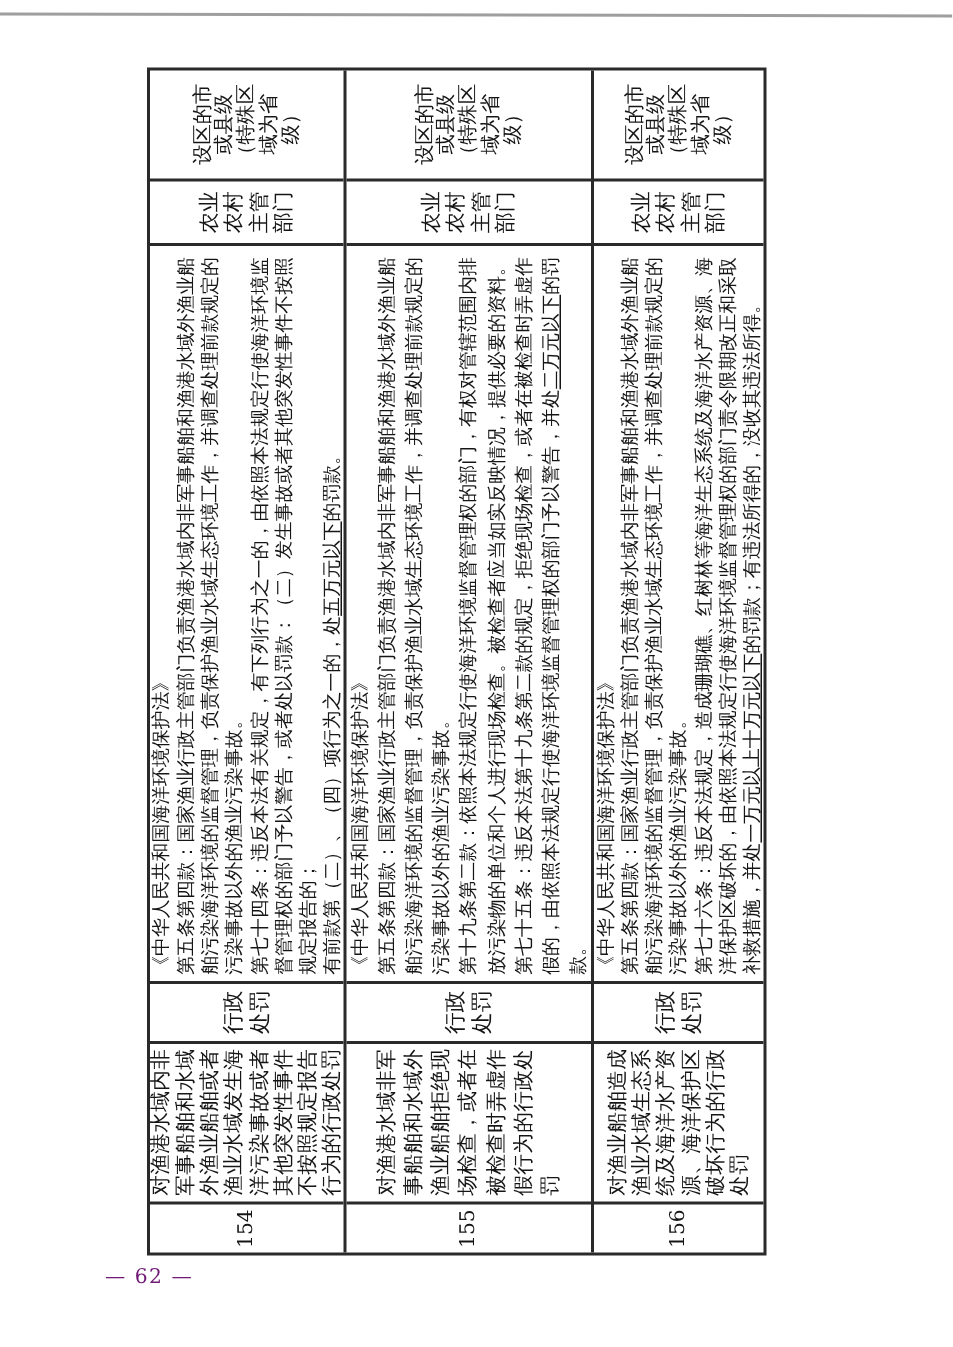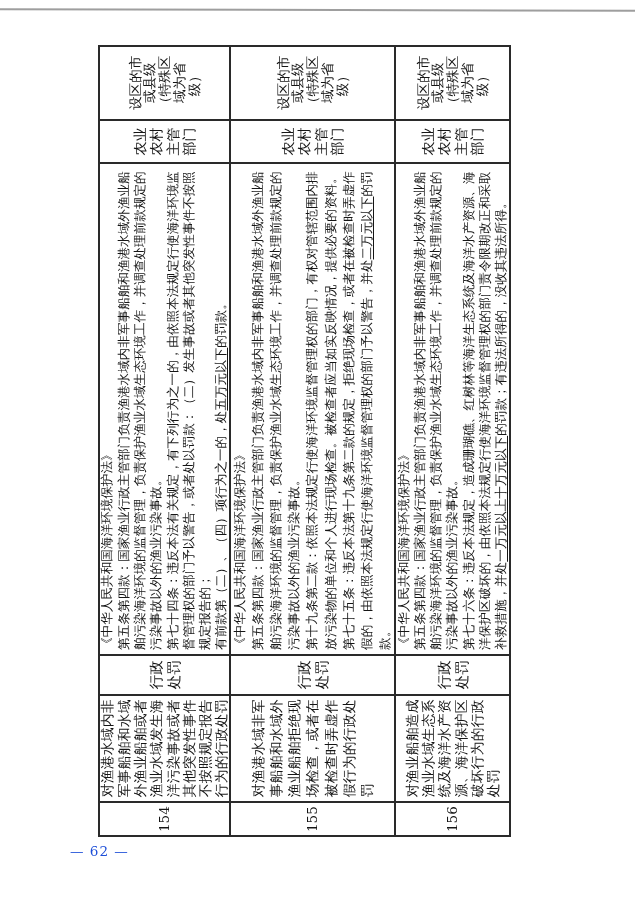--- a/index.html
+++ b/index.html
@@ -56,21 +56,21 @@
   .c-legal  { width: 494px; padding: 0 2px 0 4px; font-size: 12.6px; }
   .c-auth   { width: 44px;  align-items: center; font-size: 14px; }
   .c-auth .line { line-height: 16.5px; }
   .c-level  { width: 72px;  align-items: center; text-align: center; font-size: 13.5px; }
   .c-level .line { line-height: 14.8px; }
 
   .u { text-decoration: underline; text-underline-offset: 2px; }
 
   .page-number {
     position: absolute; left: 70px; top: 843px;
-    font-size: 13.5px; letter-spacing: 1px; color: #1d4ed8;
+    font-size: 13.5px; letter-spacing: 1px; color: #701a75;
   }
 </style>
 </head>
 <body>
 
 <div class="page">
   <div class="scan-line"></div>
 
   <div class="rot">
     <div class="ltable">

